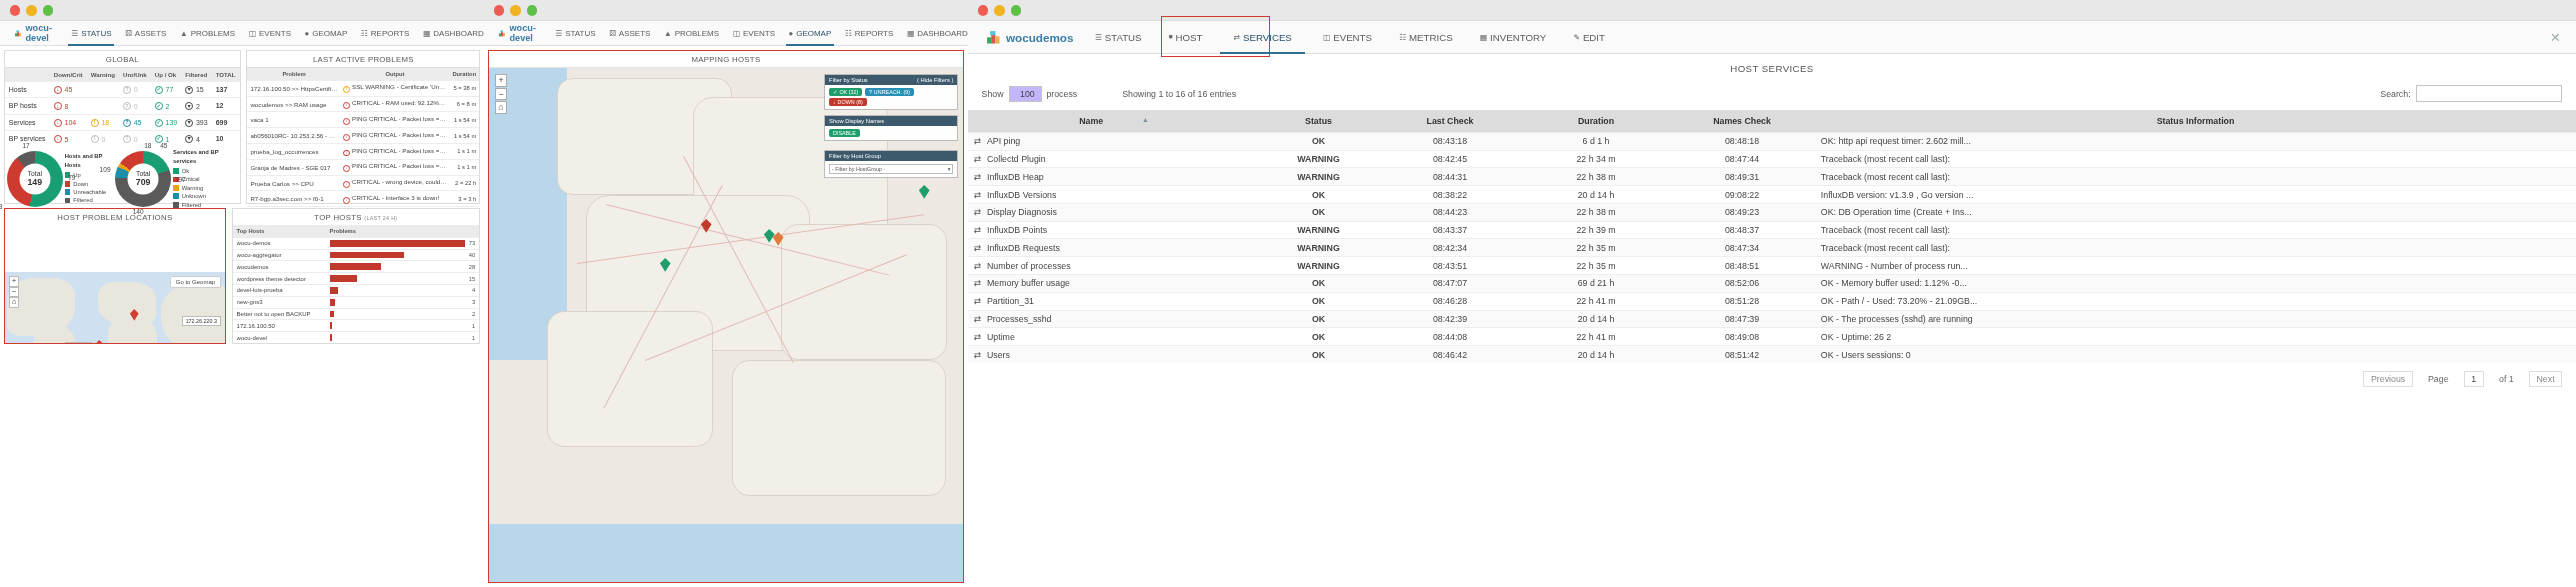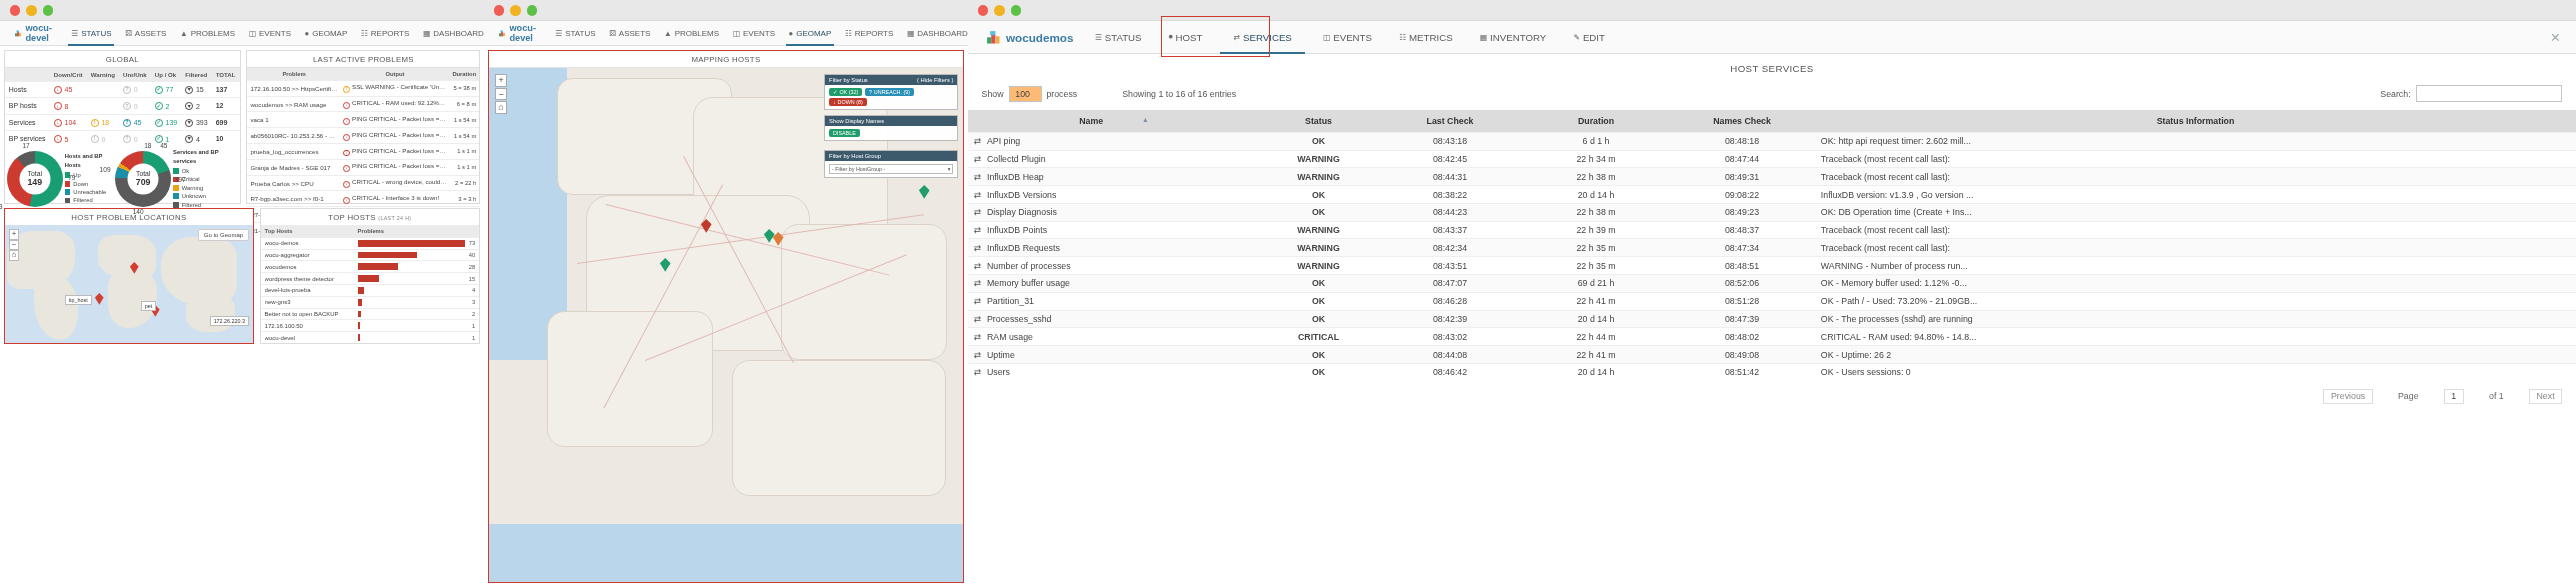--- a/index.html
+++ b/index.html
@@ -46,21 +46,21 @@
   
   .w1 { width: 484px; }
   .w1 .body { padding: 3.9px 3.9px 0 3.9px; height: 540px; background:#fff; display:flex; flex-direction:column; gap:3.9px;}
   .row1 { display:flex; gap:5.8px; height: 154px; }
   .row2 { display:flex; gap:5.8px; height: 136px; }
 
   .card { border:1px solid #dcdcdc; background:#fff; display:flex; flex-direction:column; }
   .card-h { text-align:center; font-size:7.8px; color:#555; padding:3.9px 0 2.9px; letter-spacing:0.3px;}
   .card.global { width: 239px; }
   .card.lastprob { flex:1; }
-  .card.hostloc { width: 250px; }
+  .card.hostloc { width: 222px; gap: 47px; }
   .card.tophosts { flex:1; }
 
   table.gt { width:100%; border-collapse:collapse; font-size:7px; }
   table.gt th {
     background:#ebebeb; color:#555; font-size:6.1px; font-weight:bold;
     text-align:left; padding:2.9px 3.9px; border-top:1px solid #e0e0e0;
   }
   table.gt td { padding:3.4px 3.9px; border-top:1px solid #ededed; color:#444; font-size:7px; }
   table.gt td.lbl { color:#333; }
   .cnt { display:inline-flex; align-items:center; gap:2.9px; }
@@ -141,38 +141,38 @@
   .mpin { position:absolute; width:10.7px; height:13.6px; z-index:5;}
   .mpin i{ position:absolute; inset:0; clip-path: polygon(50% 100%, 0 38%, 50% 0, 100% 38%); }
   .mpin.g i{ background:#1f9d6b;} .mpin.r i{ background:#c0392b;} .mpin.o i{ background:#e07b39;}
 
   
   .w3 { flex:1; }
   .w3 .body { padding:0; height:540px; background:#fff; display:flex; flex-direction:column;}
   .svc-title { text-align:center; font-size:9.7px; color:#555; padding:8.8px 0 6.8px; letter-spacing:0.4px;}
   .svc-controls { display:flex; align-items:center; padding:3.9px 13.6px 7.8px; font-size:8.8px; color:#555;gap:20px;}
   .svc-controls .left { display:flex; align-items:center; gap:4.9px; }
-  .sel-entries { border:1px solid #c4c4c4; font-size:8.8px; padding:1.9px 5.8px; color:#444; background:#fdba74; min-width:33px; display:inline-block; text-align:left;}
+  .sel-entries { border:1px solid #c4c4c4; font-size:8.8px; padding:1.9px 5.8px; color:#444; background:#c4b5fd; min-width:33px; display:inline-block; text-align:right;}
   .svc-controls .mid { margin-left:25px; color:#555; }
   .svc-controls .right { margin-left:auto; display:flex; align-items:center; gap:5.8px;}
   .search-input { border:1px solid #c4c4c4; width:146px; height:17.5px; background:#fff;}
   table.st { width:100%; border-collapse:collapse; font-size:8.8px; }
   table.st thead th { background:#dcdcdc; color:#333; font-weight:bold; font-size:8.8px; padding:5.8px 5.8px; text-align:center; }
   table.st thead th.name-h { position:relative; }
   .sortcaret { display:inline-block; margin-left:39px; color:#7d8fa8; font-size:6.8px; vertical-align:1.9px;}
   table.st tbody td { padding:3.4px 5.8px; font-size:8.8px; color:#444; border-top:1px solid #eee; }
   table.st tbody tr:nth-child(odd){ background:#fafafa; }
   td.n { text-align:left; }
   td.st-ok { color:#1f9d6b; text-align:center; font-weight:bold;}
   td.st-warn { color:#e8a317; text-align:center; font-weight:bold;}
   td.st-crit { color:#cc3a30; text-align:center; font-weight:bold;}
   td.ctr { text-align:center; color:#555;}
   td.info { text-align:left; color:#555; white-space:nowrap; overflow:hidden; text-overflow:ellipsis; max-width:312px;}
   .svcicon { display:inline-block; color:#555; margin-right:5.8px; font-size:8.8px;}
-  .svc-footer { display:flex; align-items:center; justify-content:flex-end; gap:25px; padding:7.8px 13.6px; font-size:8.8px; color:#666;}
+  .svc-footer { display:flex; align-items:center; justify-content:flex-end; gap:15px; padding:7.8px 13.6px; font-size:8.8px; color:#666;}
   .pgbtn { border:1px solid #ddd; padding:1.9px 6.8px; color:#888; }
   .pgnum { border:1px solid #ddd; padding:1.9px 6.8px; color:#444; background:#fff;}
   .redbox { position:absolute; border:1.9px solid #cf3a2e; pointer-events:none; z-index:20;}
 </style>
 </head>
 <body>
 
 <div class="stage">
 
   <div class="win w1">
@@ -885,28 +885,20 @@
             </tr>
           <tr>
               <td class="n"><span class="svcicon">⇄</span><span>Processes_sshd</span></td>
               <td class="st-ok">OK</td>
               <td class="ctr">08:42:39</td>
               <td class="ctr">20 d 14 h</td>
               <td class="ctr">08:47:39</td>
               <td class="info">OK - The processes (sshd) are running</td>
             </tr>
           <tr>
-              <td class="n"><span class="svcicon">⇄</span><span>RAM usage</span></td>
-              <td class="st-crit">CRITICAL</td>
-              <td class="ctr">08:43:02</td>
-              <td class="ctr">22 h 44 m</td>
-              <td class="ctr">08:48:02</td>
-              <td class="info">CRITICAL - RAM used: 94.80% - 14.8...</td>
-            </tr>
-          <tr>
               <td class="n"><span class="svcicon">⇄</span><span>Uptime</span></td>
               <td class="st-ok">OK</td>
               <td class="ctr">08:44:08</td>
               <td class="ctr">22 h 41 m</td>
               <td class="ctr">08:49:08</td>
               <td class="info">OK - Uptime: 26 2</td>
             </tr>
           <tr>
               <td class="n"><span class="svcicon">⇄</span><span>Users</span></td>
               <td class="st-ok">OK</td>

